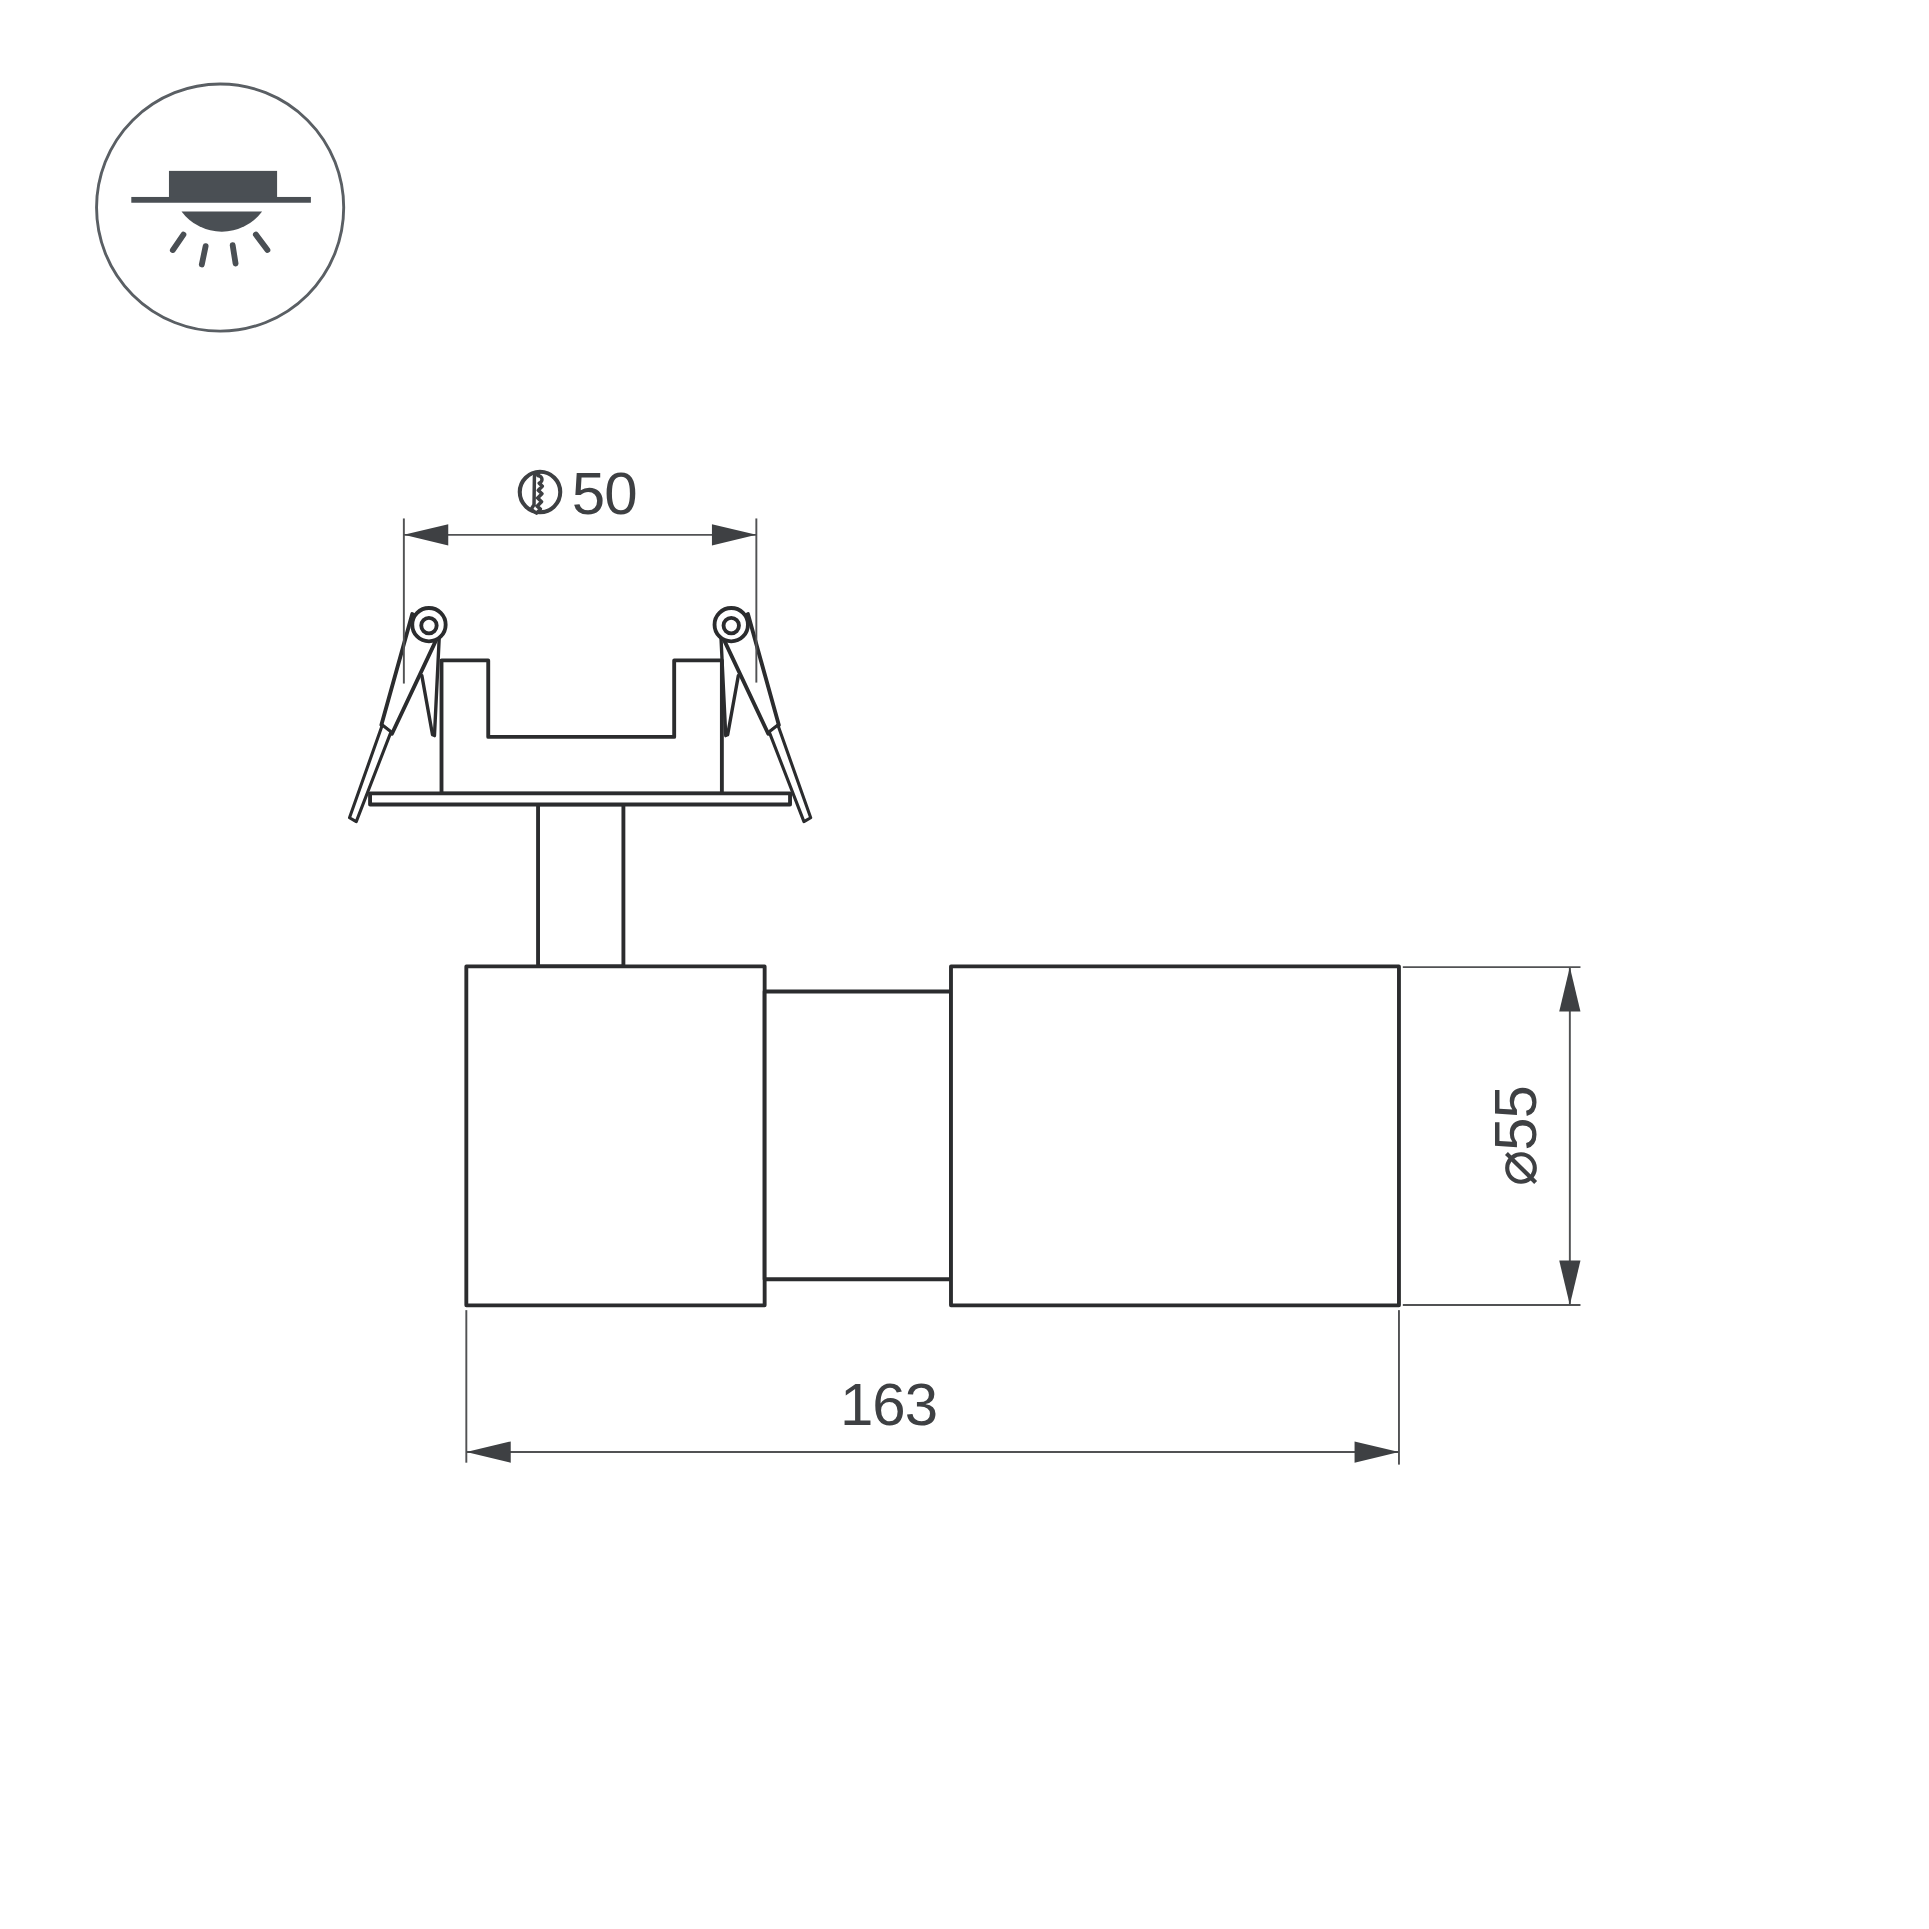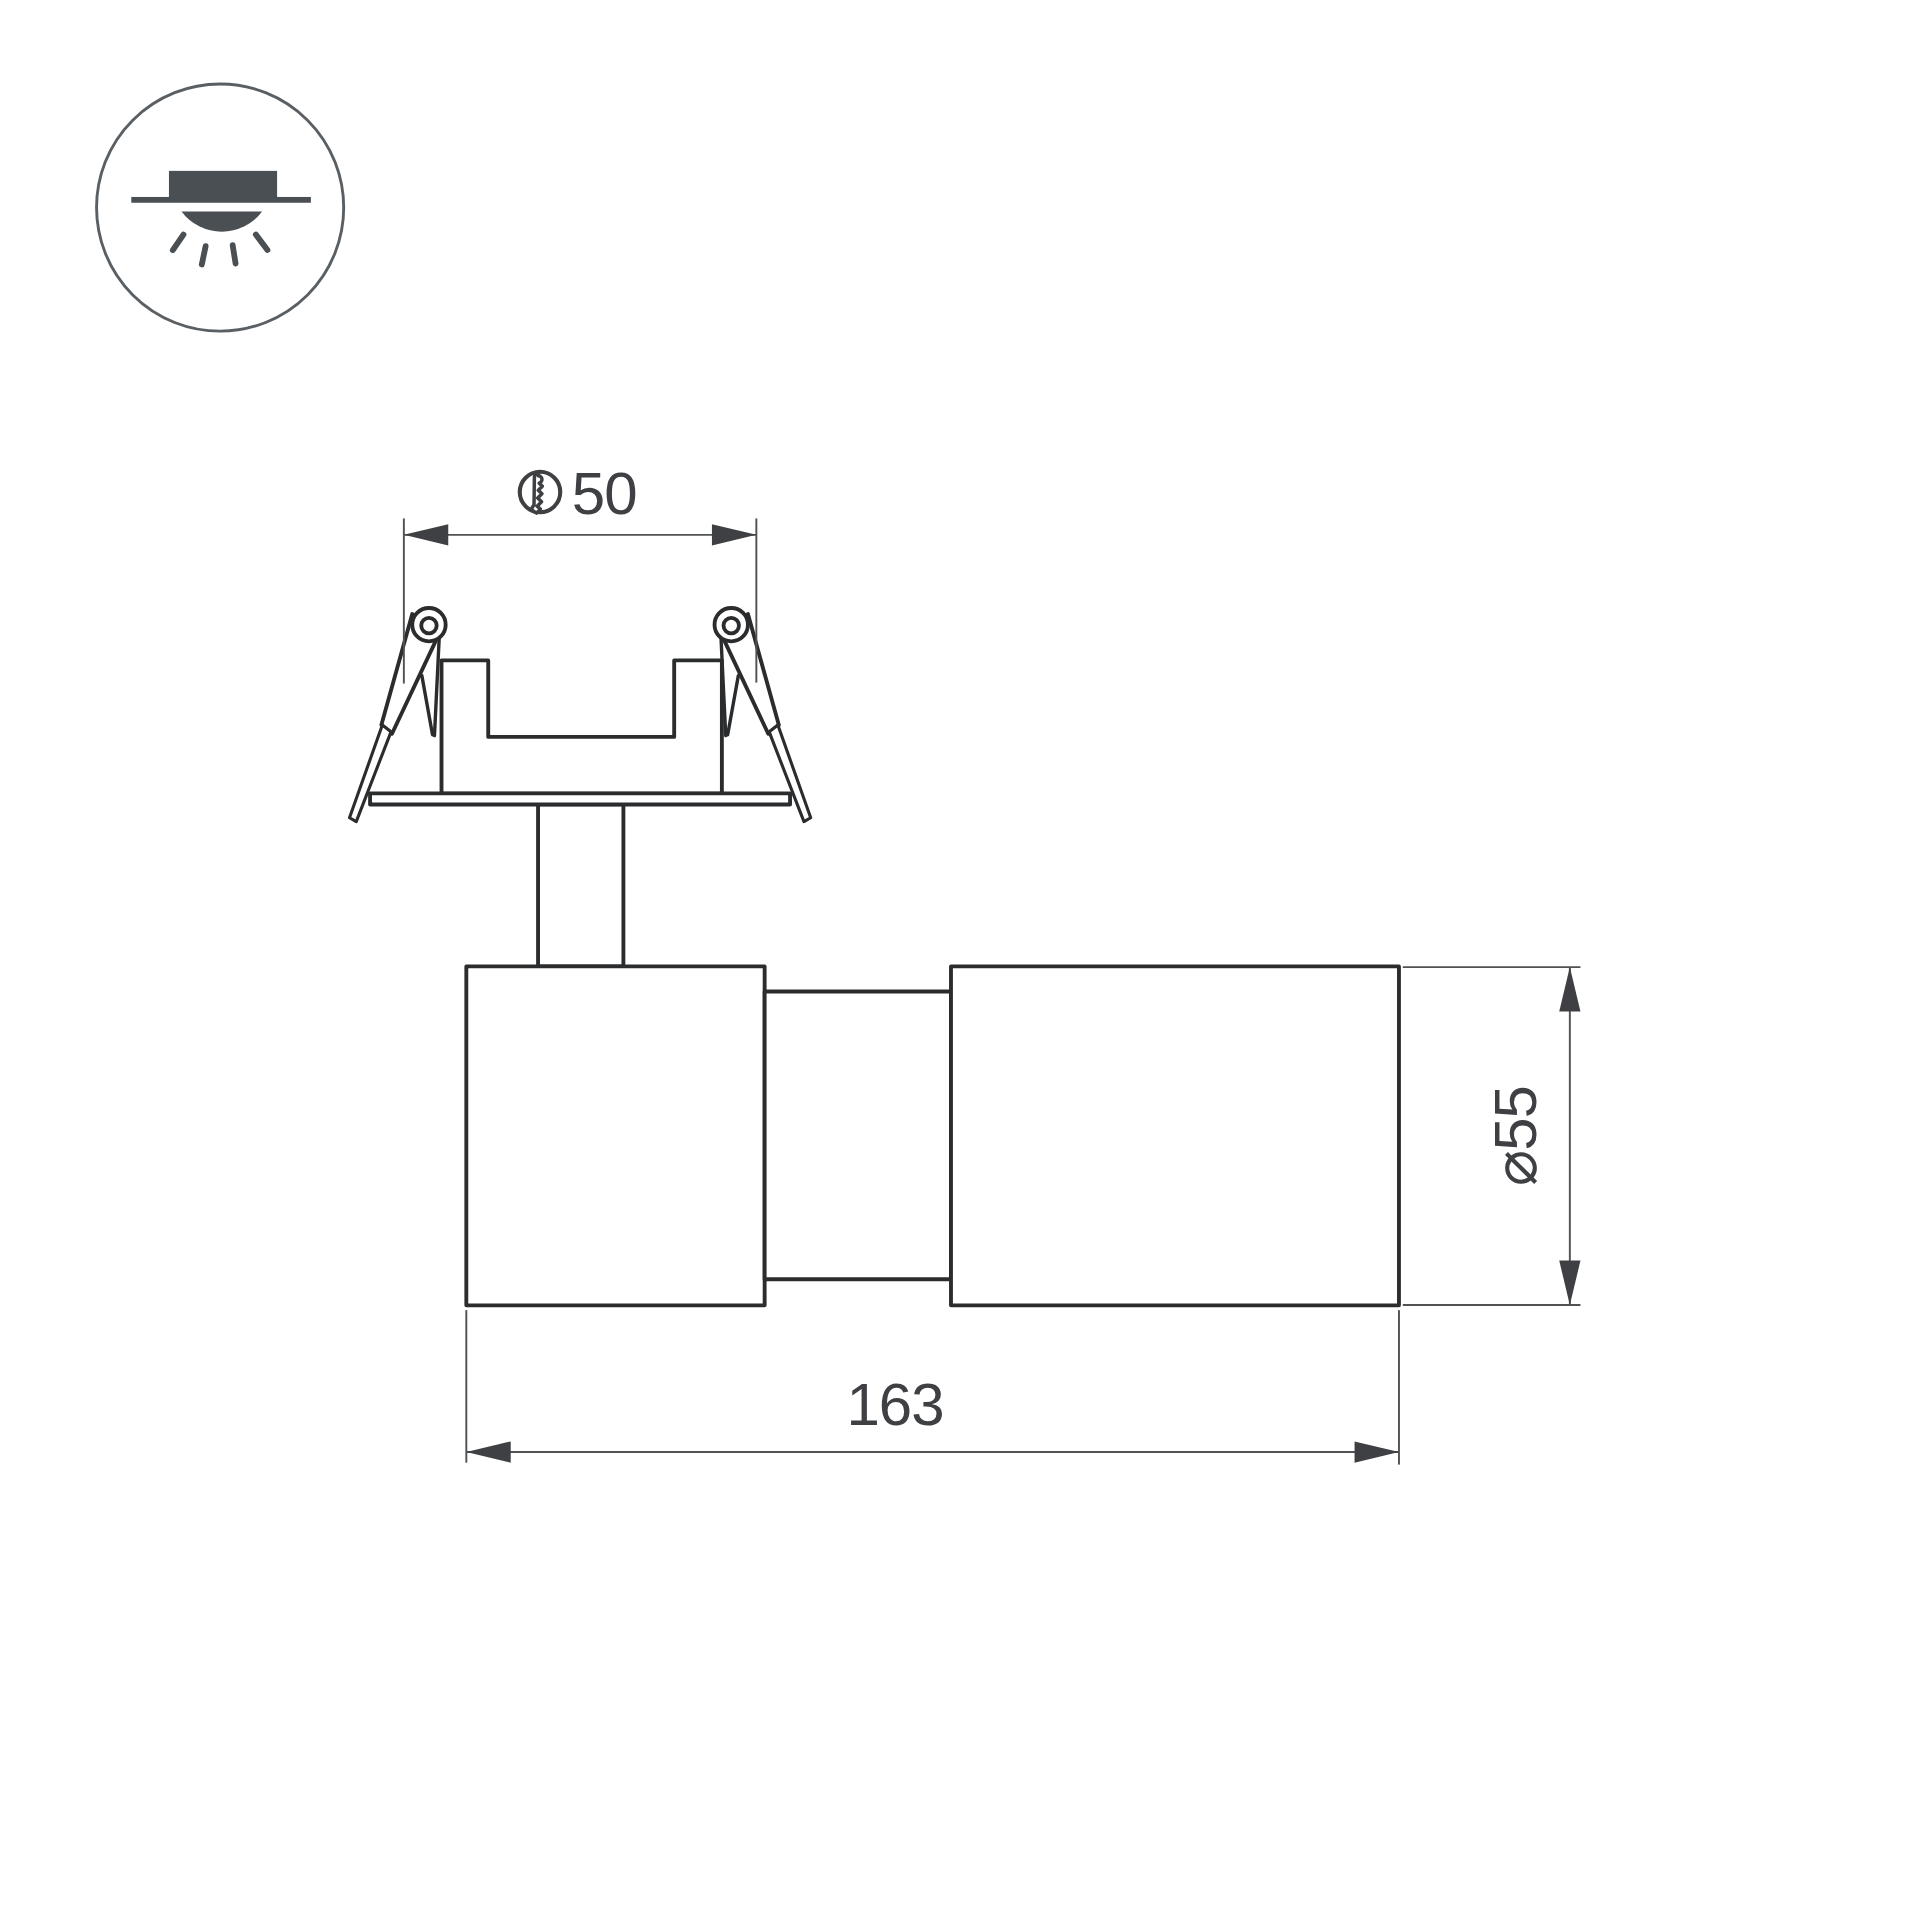--- a/index.html
+++ b/index.html
@@ -35,22 +35,22 @@
     letter-spacing:-1px;
     white-space:nowrap;
   }
   .label-cutout{
     left:513px;top:465px;height:58px;
     display:flex;align-items:center;gap:4.8px;
   }
   .label-cutout .glyph{width:54px;height:54px;flex:0 0 auto;}
   .label-cutout span{line-height:58px;}
   .label-length{
-    left:808px;top:1375px;width:174px;height:60px;
-    line-height:60px;text-align:center;
+    left:840px;top:1375px;width:174px;height:60px;
+    line-height:60px;text-align:left;
   }
   .label-diameter{
     left:1410px;top:1106px;width:212px;height:60px;
     line-height:60px;text-align:center;
     transform:rotate(-90deg);
   }
 </style>
 </head>
 <body>
 

